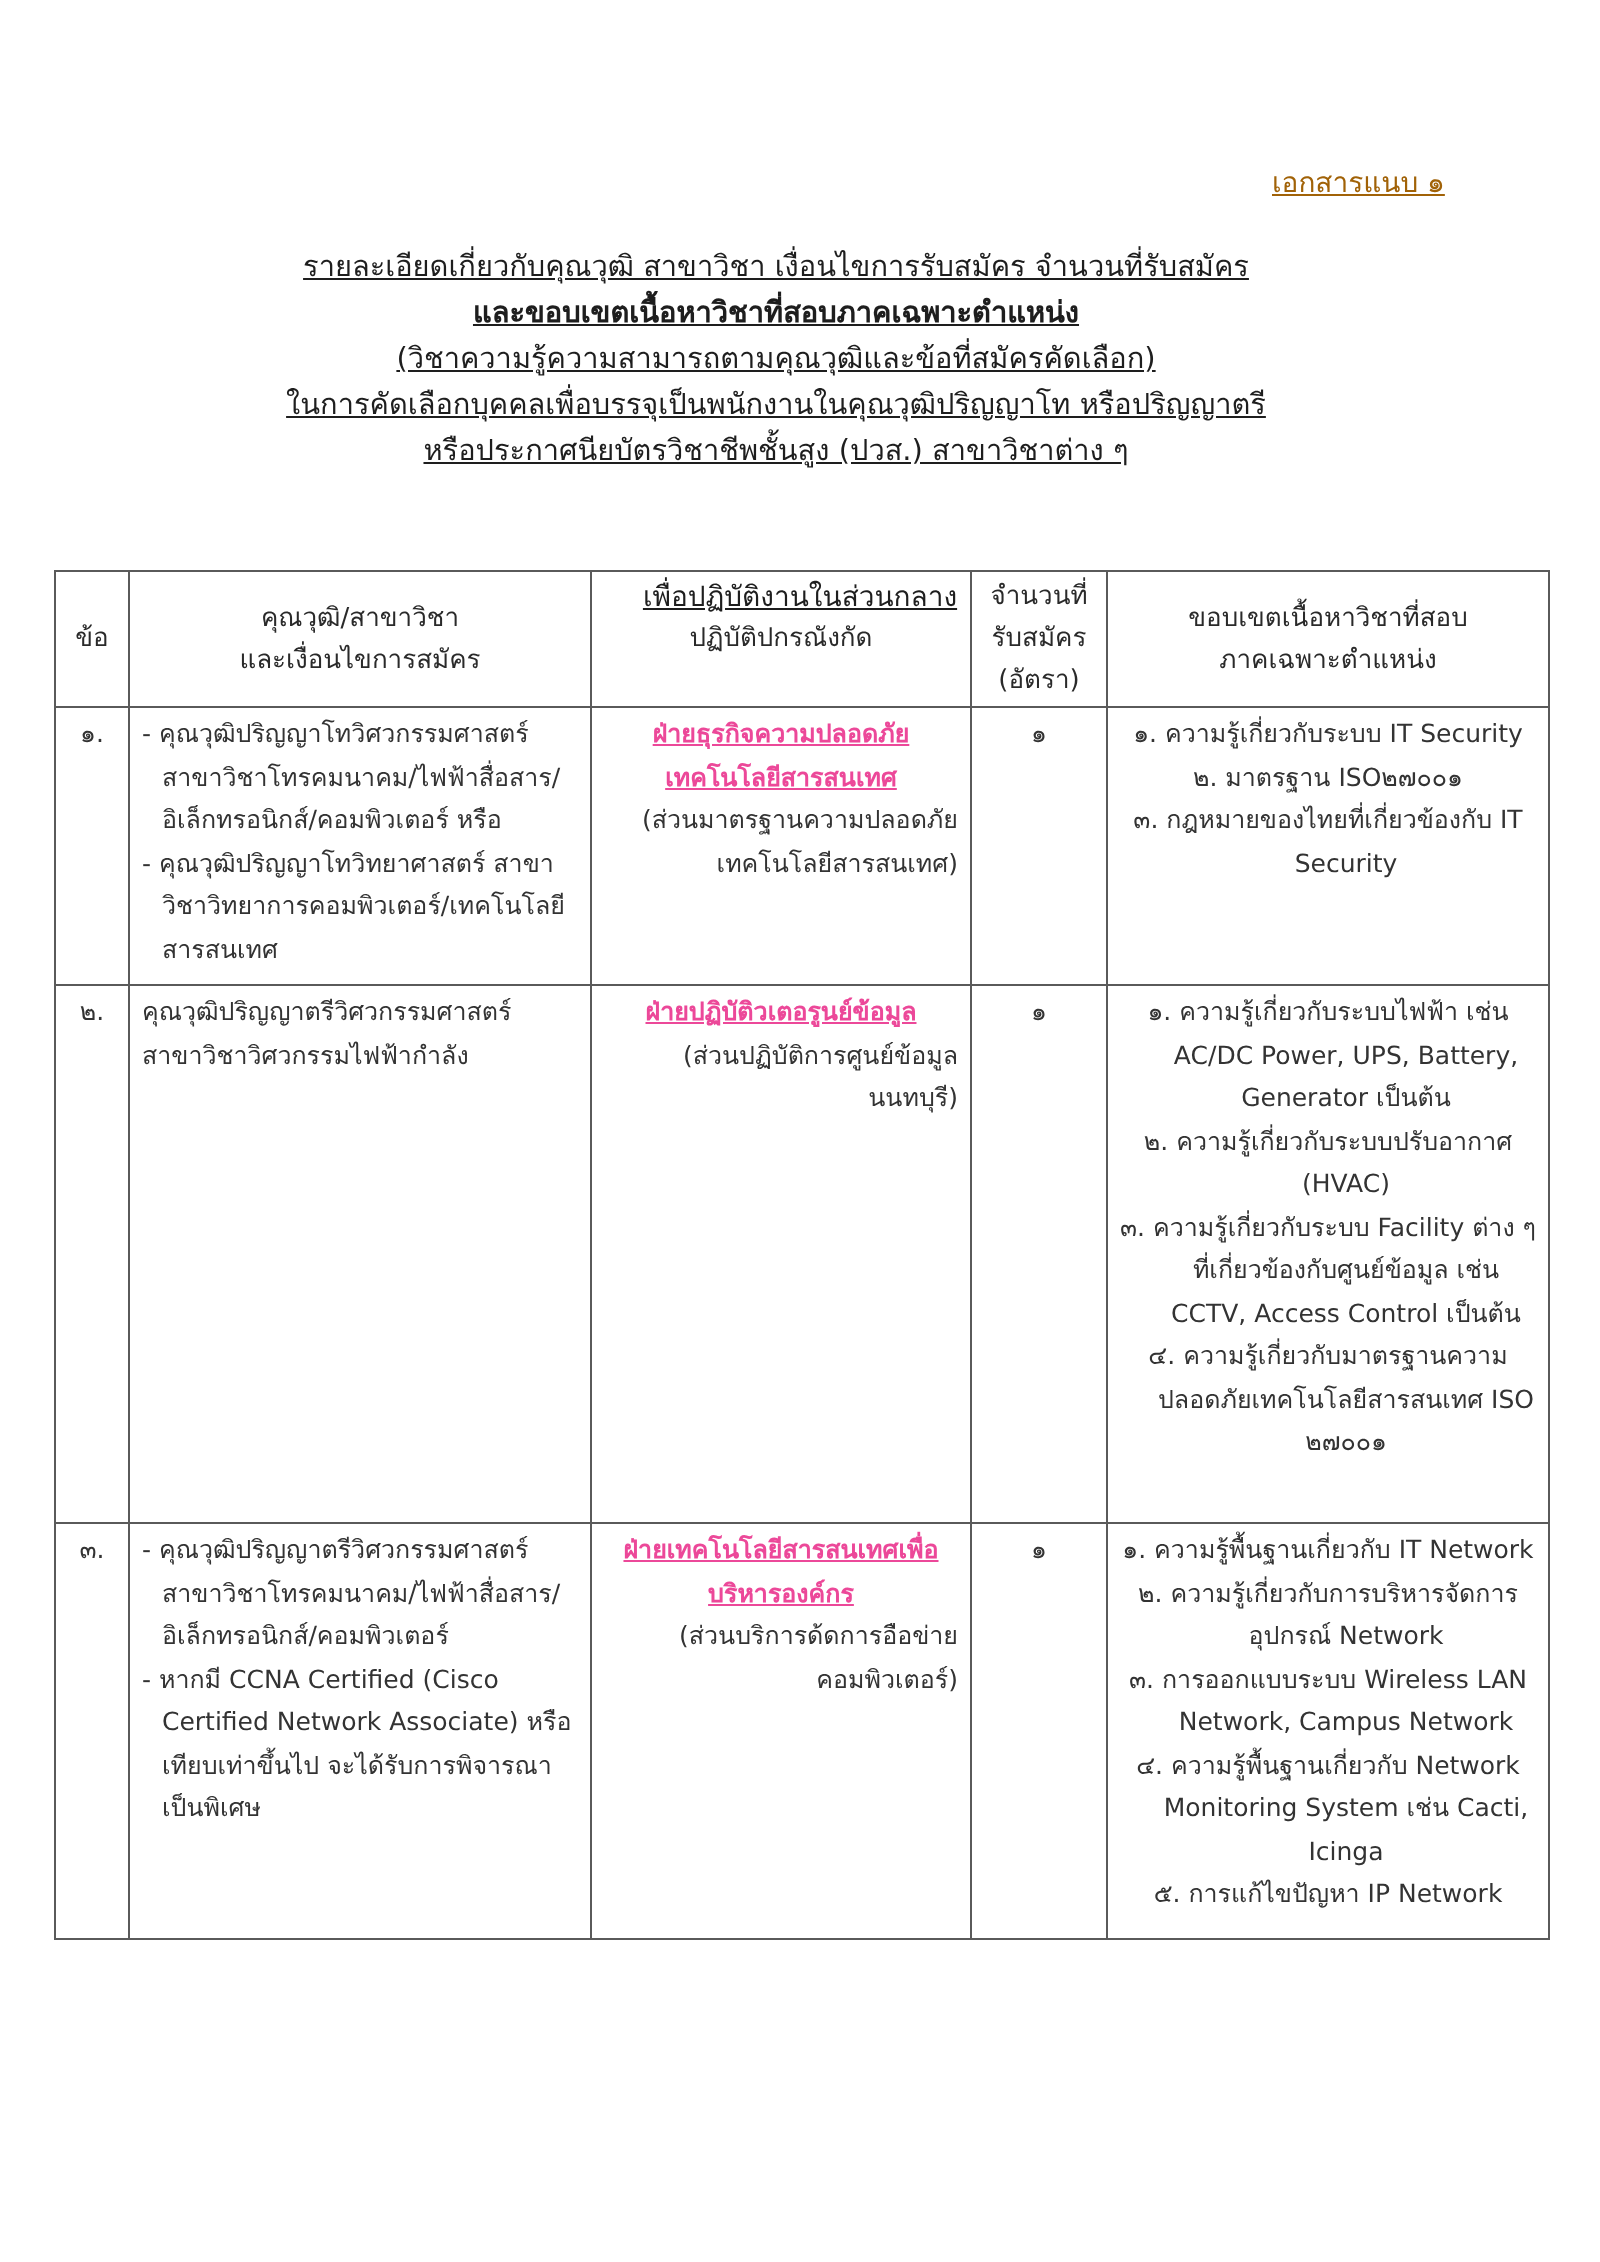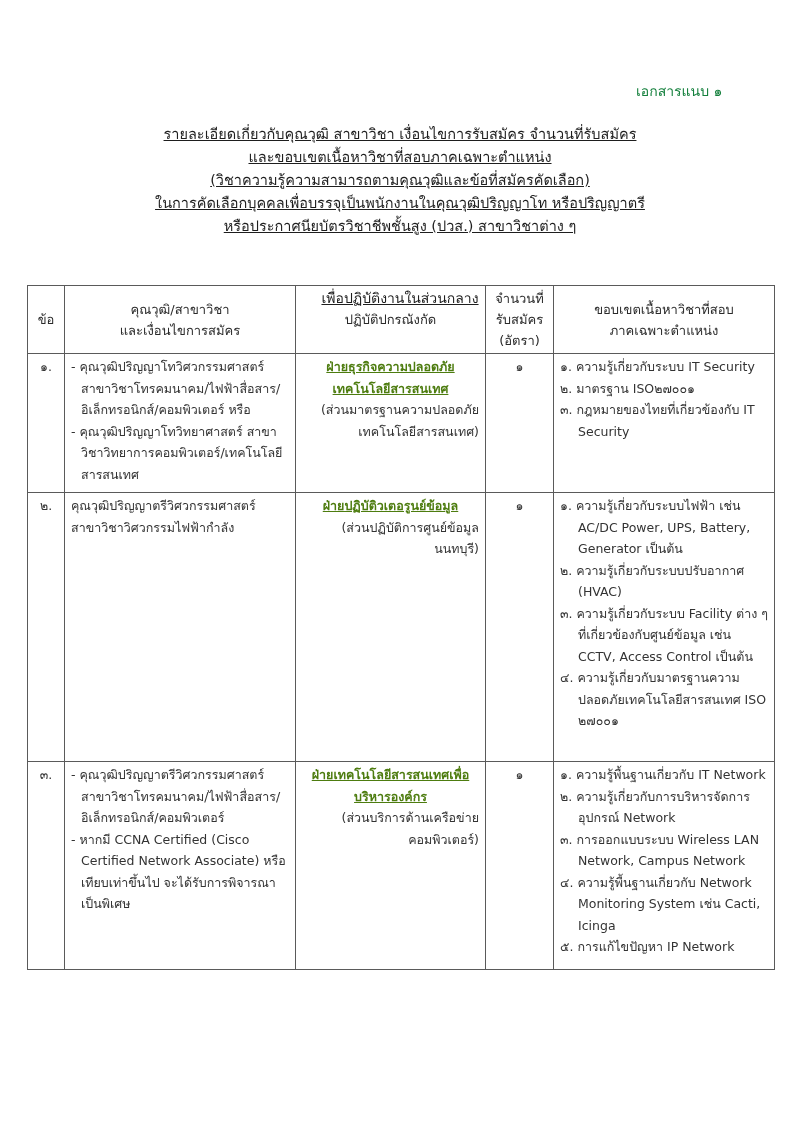--- a/index.html
+++ b/index.html
@@ -3,28 +3,28 @@
 <meta charset="utf-8">
 <style>
   html, body { margin: 0; padding: 0; background: #ffffff; }
   body {
     width: 800px; height: 1131px; position: relative; overflow: hidden;
     font-family: "DejaVu Sans", "Liberation Sans", sans-serif;
     color: #2a2a2a;
   }
   .attachment-label {
     position: absolute; left: 636px; top: 80px;
-    font-size: 14px; color: #15803d;
+    font-size: 14px; text-decoration: underline; color: #a16207;
   }
   .title-block {
-    position: absolute; left: 100px; width: 600px; top: 123px;
+    position: absolute; left: 88px; width: 600px; top: 123px;
     text-align: center; font-size: 14.5px; line-height: 23px; color: #1e1e1e;
   }
   .title-block div { text-decoration: underline; white-space: nowrap; }
-  .title-block .emph { font-weight: normal; }
+  .title-block .emph { font-weight: bold; }
   .subtitle {
     position: absolute; left: 100px; width: 600px; top: 263px;
     text-align: center; font-size: 14px; text-decoration: underline; color: #1e1e1e; margin-top: 24px;
   }
   table.doc-table {
     position: absolute; left: 27px; top: 285px;
     width: 747px; border-collapse: collapse; table-layout: fixed;
     font-size: 12.5px; line-height: 21.5px; color: #333;
   }
   table.doc-table th, table.doc-table td {
@@ -32,24 +32,24 @@
   }
   table.doc-table th {
     font-weight: normal; text-align: center; vertical-align: middle;
     height: 63px; font-size: 13px; line-height: 21px; color: #2a2a2a;
   }
   col.c1 { width: 37px; } col.c2 { width: 231px; } col.c3 { width: 190px; }
   col.c4 { width: 68px; } col.c5 { width: 221px; }
   td.num { text-align: center; }
   td.quota { text-align: center; }
   td.unit { text-align: center; }
-  .unit-name { text-decoration: underline; font-weight: bold; color: #4d7c0f; display: block; }
+  .unit-name { text-decoration: underline; font-weight: bold; color: #ec4899; display: block; }
   .unit-sub { display: block; text-align: right; }
   .q-item { display: block; padding-left: 10px; text-indent: -10px; }
-  .s-item { display: block; padding-left: 18px; text-indent: -18px; }
+  .s-item { display: block; padding-left: 18px; text-indent: -18px; text-align: center; }
   .bold { font-weight: normal; }
   tr.r1 td { height: 134px; }
   tr.r2 td { height: 264px; }
   tr.r3 td { height: 203px; }
 </style>
 </head>
 <body>
 
 <div class="attachment-label">เอกสารแนบ ๑</div>
 
@@ -129,21 +129,21 @@
     </tr>
 
     <tr class="r3">
       <td class="num">๓.</td>
       <td>
         <span class="q-item">- คุณวุฒิปริญญาตรีวิศวกรรมศาสตร์ สาขาวิชาโทรคมนาคม/ไฟฟ้าสื่อสาร/อิเล็กทรอนิกส์/คอมพิวเตอร์</span>
         <span class="q-item">- หากมี CCNA Certified (Cisco Certified Network Associate) หรือเทียบเท่าขึ้นไป จะได้รับการพิจารณาเป็นพิเศษ</span>
       </td>
       <td class="unit">
         <span class="unit-name">ฝ่ายเทคโนโลยีสารสนเทศเพื่อบริหารองค์กร</span>
-        <span class="unit-sub">(ส่วนบริการด้านเครือข่ายคอมพิวเตอร์)</span>
+        <span class="unit-sub">(ส่วนบริการด้ดการอือข่ายคอมพิวเตอร์)</span>
       </td>
       <td class="quota">๑</td>
       <td>
         <span class="s-item">๑. ความรู้พื้นฐานเกี่ยวกับ IT Network</span>
         <span class="s-item">๒. ความรู้เกี่ยวกับการบริหารจัดการอุปกรณ์ Network</span>
         <span class="s-item">๓. การออกแบบระบบ Wireless LAN Network, Campus Network</span>
         <span class="s-item">๔. ความรู้พื้นฐานเกี่ยวกับ Network Monitoring System เช่น Cacti, Icinga</span>
         <span class="s-item">๕. การแก้ไขปัญหา IP Network</span>
       </td>
     </tr>

